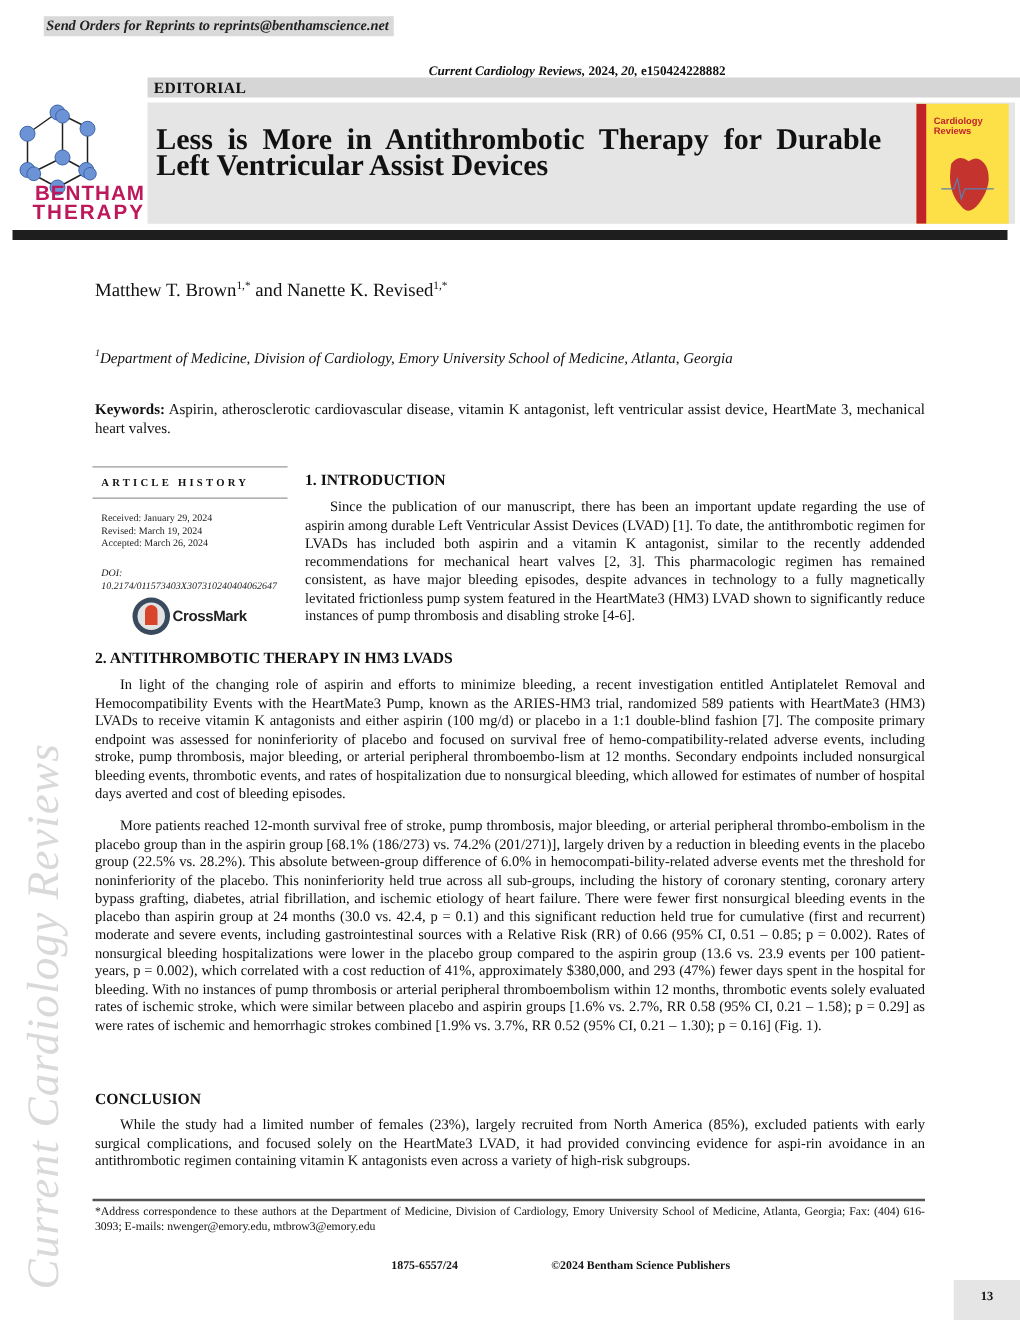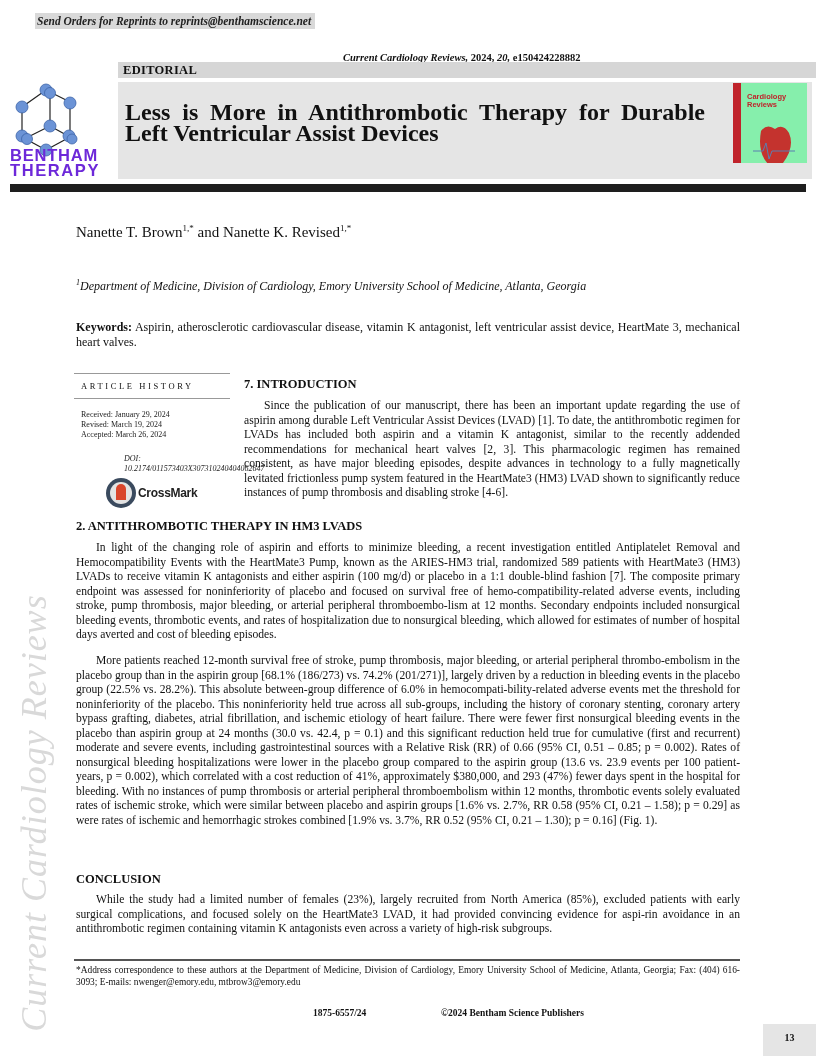--- a/index.html
+++ b/index.html
@@ -12,45 +12,45 @@
 
   .journal-line { left:0; width:816px; top:52px; font-size:10.5px; font-style:italic; font-weight:bold;
                   text-align:center; padding-left:330px; box-sizing:border-box; text-align:left; }
   .journal-line .inner { position:absolute; left:343px; top:0; white-space:nowrap;}
 
   .editorial-bar { left:118px; top:62px; width:698px; height:16px; background:#d6d6d6;
                    font-weight:bold; font-size:12.5px; line-height:16px; padding-left:5px; box-sizing:border-box; letter-spacing:0.3px;}
 
   .logo { left:8px; top:82px; width:110px; height:100px; }
   .logo-text { left:10px; top:148px; width:106px; font-family:"Liberation Sans", sans-serif;
-               font-weight:bold; color:#6d28d9; font-size:16.5px; line-height:15px; text-align:left; letter-spacing:0.8px;}
+               font-weight:bold; color:#be185d; font-size:16.5px; line-height:15px; text-align:right; letter-spacing:0.8px;}
 
   .title-box { left:118px; top:82px; width:694px; height:97px; background:#e5e5e5; }
   .title-text { left:125px; top:102px; width:580px; font-weight:bold; font-size:24px; line-height:21px;
                 text-align:justify; text-align-last:left; }
-  .cover { left:733px; top:83px; width:74px; height:80px; background:#86efac; overflow:hidden;}
+  .cover { left:733px; top:83px; width:74px; height:96px; background:#fde047; overflow:hidden;}
   .cover .redstrip { position:absolute; left:0; top:0; width:8px; height:96px; background:#c0232b; }
   .cover .cardio { position:absolute; left:14px; top:10px; font-family:"Liberation Sans", sans-serif;
                    font-weight:bold; color:#c0232b; font-size:7.5px; line-height:8px;}
   .cover .heart { position:absolute; left:20px; top:38px; width:42px; height:52px; }
 
   .thick-rule { left:10px; top:184px; width:796px; height:8px; background:#1e1e1e; }
 
   .authors { left:76px; top:223px; font-size:15px; }
   .authors sup { font-size:9px; }
   .affil { left:76px; top:278px; font-size:12px; font-style:italic; }
   .affil sup { font-size:8px; }
   .keywords { left:76px; top:320px; width:664px; font-size:12px; line-height:15px; text-align:justify; }
   .keywords b { font-weight:bold; }
 
   .hist-top { left:74px; top:373px; width:156px; height:1px; background:#999; }
-  .hist-title { left:81px; top:381px; font-size:8.5px; font-weight:normal; letter-spacing:2.6px; }
+  .hist-title { left:81px; top:381px; font-size:8.5px; font-weight:bold; letter-spacing:2.6px; }
   .hist-bot { left:74px; top:398px; width:156px; height:1px; background:#999; }
   .hist-dates { left:81px; top:410px; font-size:8px; line-height:10px; color:#222; }
-  .doi { left:81px; top:454px; font-size:8px; line-height:10px; font-style:italic; color:#222;margin-left:43px; }
+  .doi { left:81px; top:454px; font-size:8px; line-height:10px; font-style:italic; color:#222; }
   .crossmark { left:106px; top:478px; width:110px; height:34px; }
   .crossmark .circle { position:absolute; left:0; top:0; width:30px; height:30px; border-radius:50%;
                        background:#3a4a5e; }
   .crossmark .inner { position:absolute; left:4px; top:4px; width:22px; height:22px; border-radius:50%; background:#e3e3e3;}
   .crossmark .flag { position:absolute; left:10px; top:6px; width:10px; height:16px; background:#d9452b;
                      border-radius:5px 5px 0 0; }
   .crossmark .label { position:absolute; left:32px; top:8px; font-size:12px; font-weight:bold; color:#222;
                       font-family:"Liberation Sans", sans-serif; letter-spacing:-0.3px;}
 
   .sec-head { font-weight:bold; font-size:12.5px; }
@@ -133,21 +133,21 @@
   </div>
   <svg class="heart" viewBox="0 0 42 52">
     <path d="M8 10 Q14 2 22 8 Q30 2 36 12 Q42 26 30 42 Q22 52 16 44 Q4 32 8 10 Z" fill="#c4332e"></path>
     <polyline points="-4,30 10,30 13,22 16,38 19,30 44,30" fill="none" stroke="#5a7fb0" stroke-width="1"></polyline>
   </svg>
 </div>
 
 <div class="abs thick-rule"></div>
 
 <div class="abs authors">
-  <span>Nanette T. Brown</span><sup>1,*</sup><span style="white-space:pre"> and </span><span>Nanette K. Revised</span><sup>1,*</sup>
+  <span>Matthew T. Brown</span><sup>1,*</sup><span style="white-space:pre"> and </span><span>Nanette K. Revised</span><sup>1,*</sup>
 </div>
 
 <div class="abs affil">
   <sup>1</sup><span>Department of Medicine, Division of Cardiology, Emory University School of Medicine, Atlanta, Georgia</span>
 </div>
 
 <div class="abs keywords">
   <b>Keywords:</b>
   <span>Aspirin, atherosclerotic cardiovascular disease, vitamin K antagonist, left ventricular assist device, HeartMate 3, mechanical heart valves.</span>
 </div>
@@ -165,21 +165,21 @@
   <div>10.2174/011573403X307310240404062647</div>
 </div>
 <div class="abs crossmark">
   <div class="circle">
       <div class="inner"></div>
       <div class="flag"></div>
     </div>
   <div class="label">CrossMark</div>
 </div>
 
-<div class="abs sec-head intro-head">7. INTRODUCTION</div>
+<div class="abs sec-head intro-head">1. INTRODUCTION</div>
 <div class="abs para intro-para">Since the publication of our manuscript, there has been an important update regarding the use of aspirin among durable Left Ventricular Assist Devices (LVAD) [1]. To date, the antithrombotic regimen for LVADs has included both aspirin and a vitamin K antagonist, similar to the recently addended recommendations for mechanical heart valves [2, 3]. This pharmacologic regimen has remained consistent, as have major bleeding episodes, despite advances in technology to a fully magnetically levitated frictionless pump system featured in the HeartMate3 (HM3) LVAD shown to significantly reduce instances of pump thrombosis and disabling stroke [4-6].</div>
 
 <div class="abs sec-head sec2-head">2. ANTITHROMBOTIC THERAPY IN HM3 LVADS</div>
 <div class="abs para sec2-para1">In light of the changing role of aspirin and efforts to minimize bleeding, a recent investigation entitled Antiplatelet Removal and Hemocompatibility Events with the HeartMate3 Pump, known as the ARIES-HM3 trial, randomized 589 patients with HeartMate3 (HM3) LVADs to receive vitamin K antagonists and either aspirin (100 mg/d) or placebo in a 1:1 double-blind fashion [7]. The composite primary endpoint was assessed for noninferiority of placebo and focused on survival free of hemo-compatibility-related adverse events, including stroke, pump thrombosis, major bleeding, or arterial peripheral thromboembo-lism at 12 months. Secondary endpoints included nonsurgical bleeding events, thrombotic events, and rates of hospitalization due to nonsurgical bleeding, which allowed for estimates of number of hospital days averted and cost of bleeding episodes.</div>
 <div class="abs para sec2-para2">More patients reached 12-month survival free of stroke, pump thrombosis, major bleeding, or arterial peripheral thrombo-embolism in the placebo group than in the aspirin group [68.1% (186/273) vs. 74.2% (201/271)], largely driven by a reduction in bleeding events in the placebo group (22.5% vs. 28.2%). This absolute between-group difference of 6.0% in hemocompati-bility-related adverse events met the threshold for noninferiority of the placebo. This noninferiority held true across all sub-groups, including the history of coronary stenting, coronary artery bypass grafting, diabetes, atrial fibrillation, and ischemic etiology of heart failure. There were fewer first nonsurgical bleeding events in the placebo than aspirin group at 24 months (30.0 vs. 42.4, p = 0.1) and this significant reduction held true for cumulative (first and recurrent) moderate and severe events, including gastrointestinal sources with a Relative Risk (RR) of 0.66 (95% CI, 0.51 – 0.85; p = 0.002). Rates of nonsurgical bleeding hospitalizations were lower in the placebo group compared to the aspirin group (13.6 vs. 23.9 events per 100 patient-years, p = 0.002), which correlated with a cost reduction of 41%, approximately $380,000, and 293 (47%) fewer days spent in the hospital for bleeding. With no instances of pump thrombosis or arterial peripheral thromboembolism within 12 months, thrombotic events solely evaluated rates of ischemic stroke, which were similar between placebo and aspirin groups [1.6% vs. 2.7%, RR 0.58 (95% CI, 0.21 – 1.58); p = 0.29] as were rates of ischemic and hemorrhagic strokes combined [1.9% vs. 3.7%, RR 0.52 (95% CI, 0.21 – 1.30); p = 0.16] (Fig. 1).</div>
 
 <div class="abs sec-head concl-head">CONCLUSION</div>
 <div class="abs para concl-para">While the study had a limited number of females (23%), largely recruited from North America (85%), excluded patients with early surgical complications, and focused solely on the HeartMate3 LVAD, it had provided convincing evidence for aspi-rin avoidance in an antithrombotic regimen containing vitamin K antagonists even across a variety of high-risk subgroups.</div>
 
 <div class="abs foot-rule"></div>

